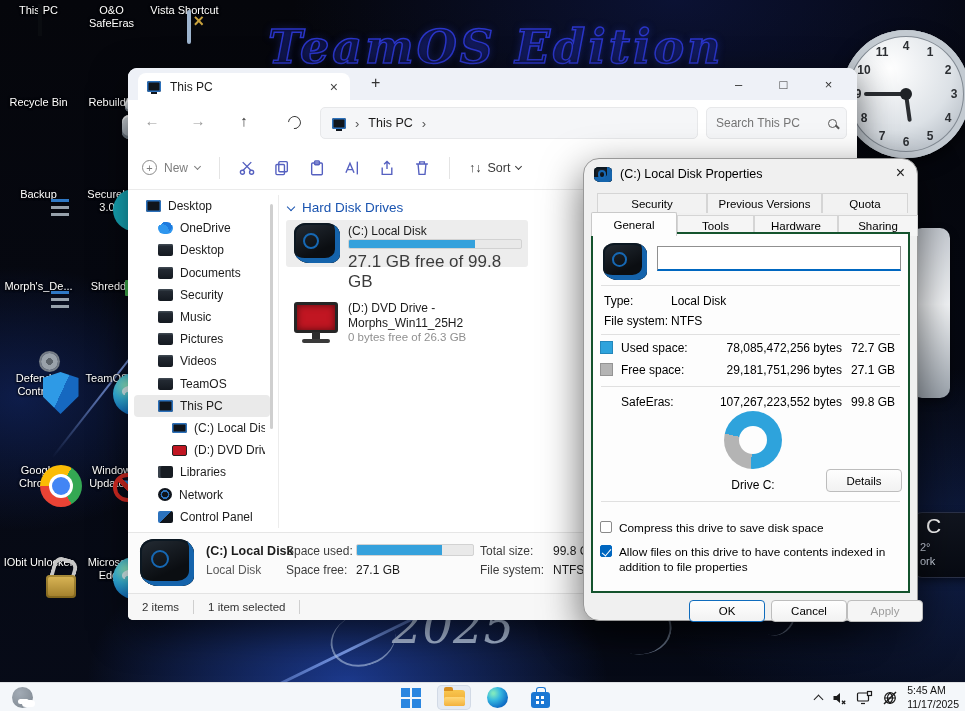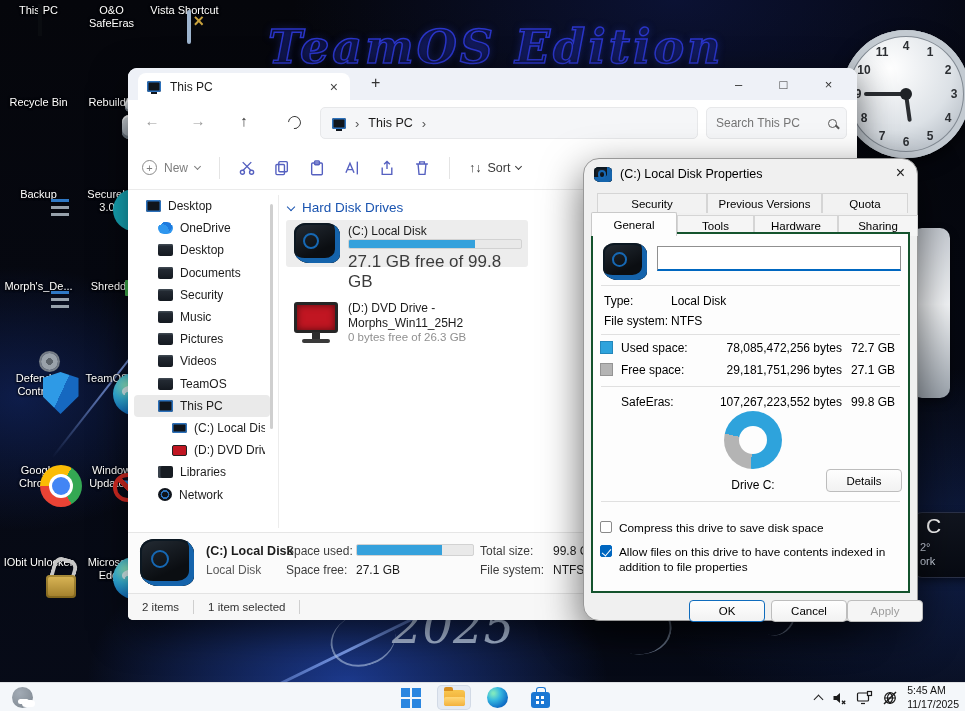--- a/index.html
+++ b/index.html
@@ -519,20 +519,25 @@
           <span class="ni lib"></span>
           <span class="nav-label">Libraries</span>
         </div>
 
         <div class="nav-item">
           <span class="ind d1"></span>
           <span class="ni net"></span>
           <span class="nav-label">Network</span>
         </div>
 
+        <div class="nav-item">
+          <span class="ind d1"></span>
+          <span class="ni cpl"></span>
+          <span class="nav-label">Control Panel</span>
+        </div>
       </div>
     <div class="sbar"></div>
     <div class="vline"></div>
 
     <div class="cont">
       <div class="grp" style="top:10px">
         <span class="chv"></span>
         <span>Hard Disk Drives</span>
       </div>
       <div class="tile">

